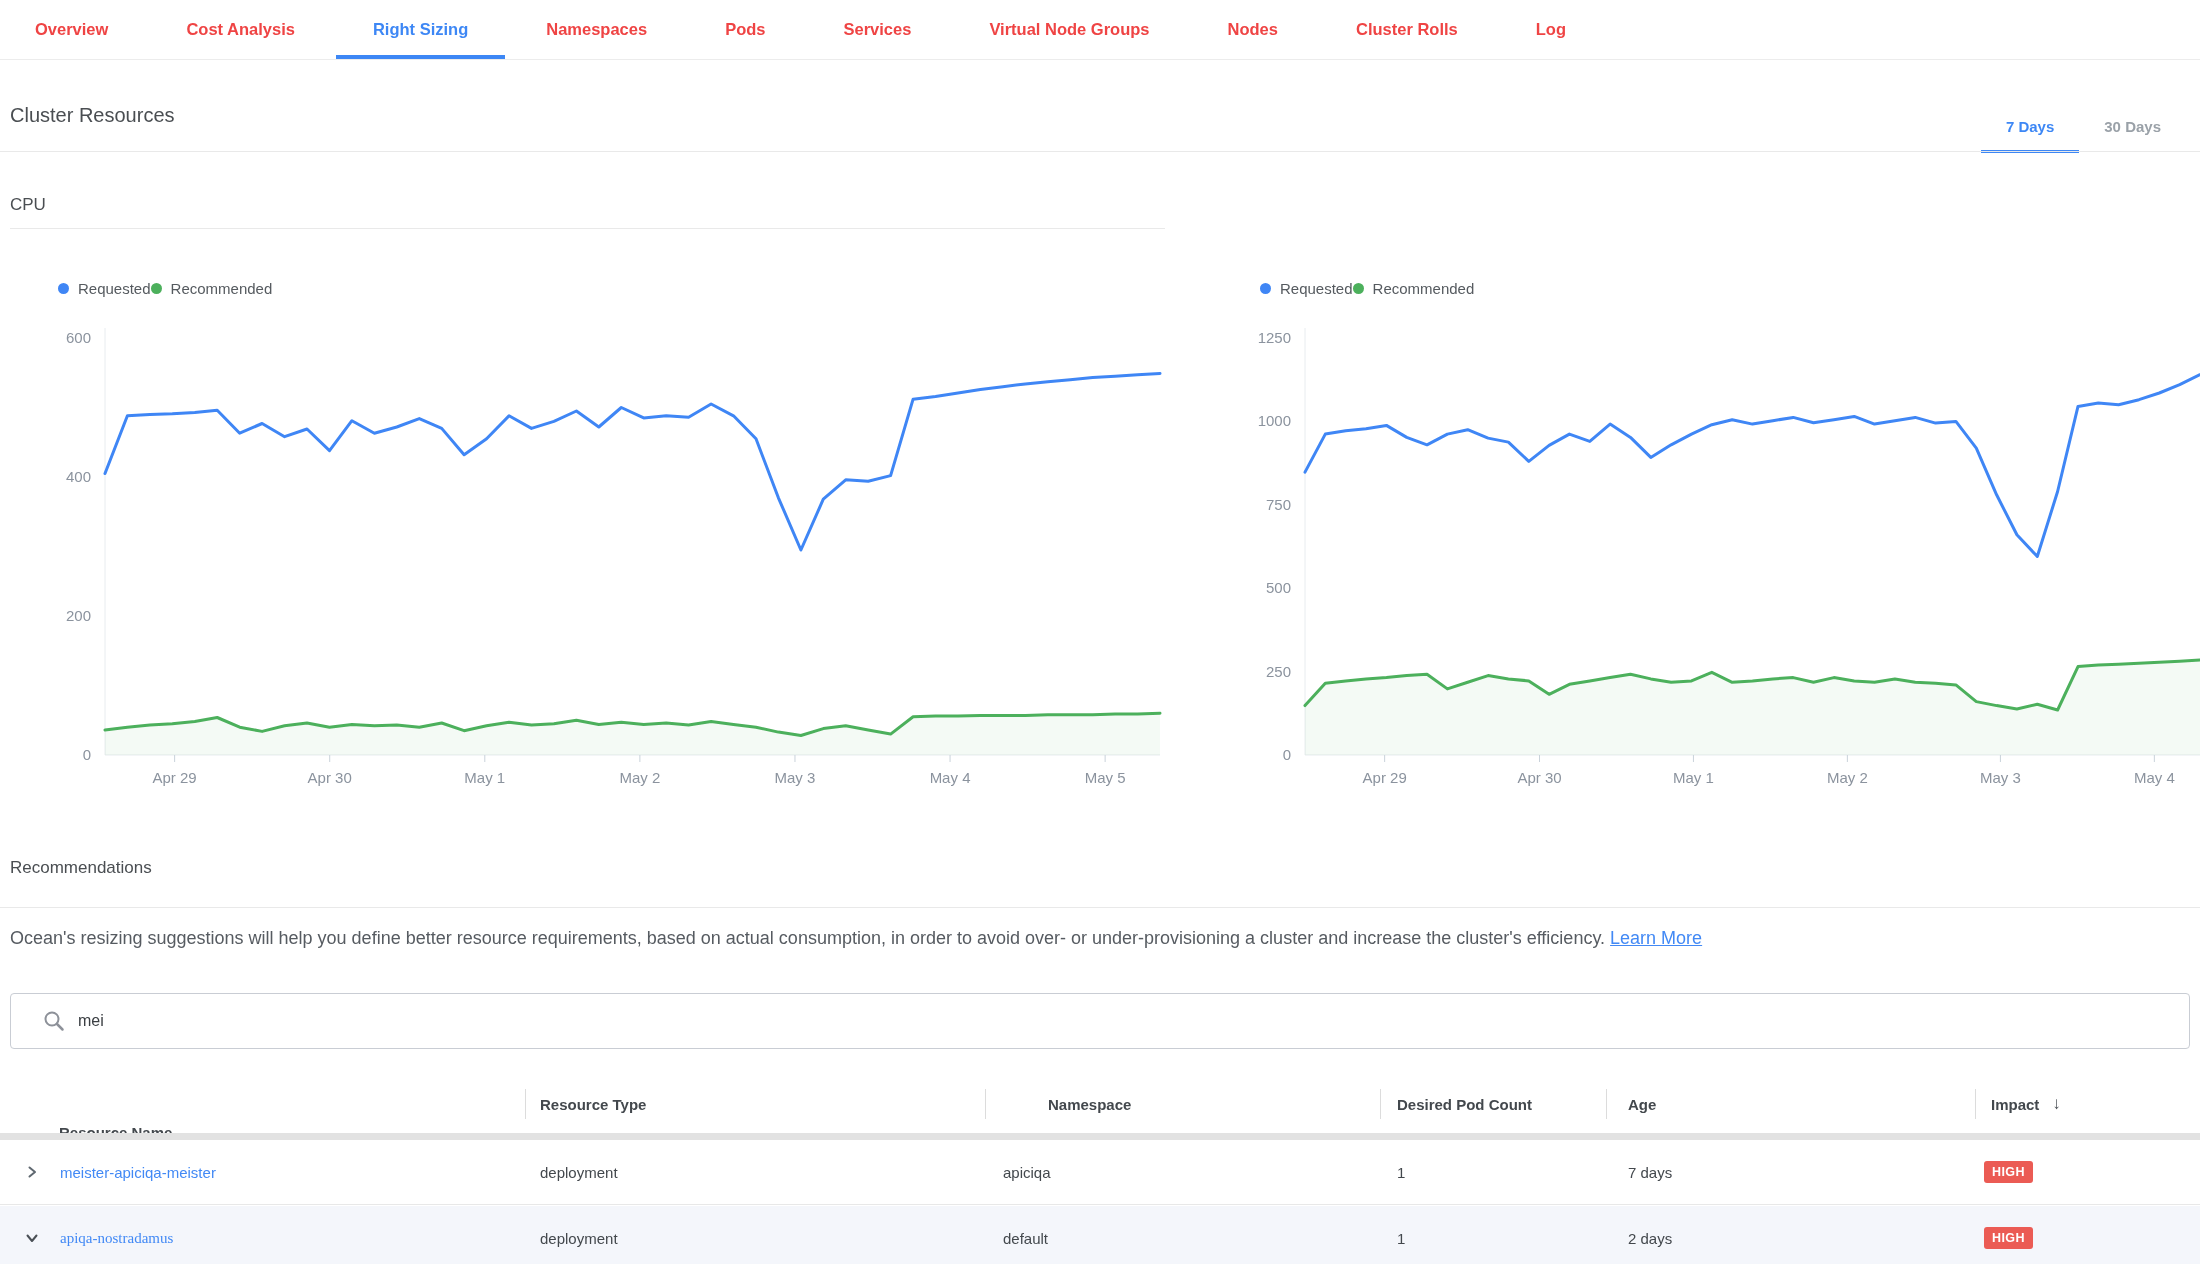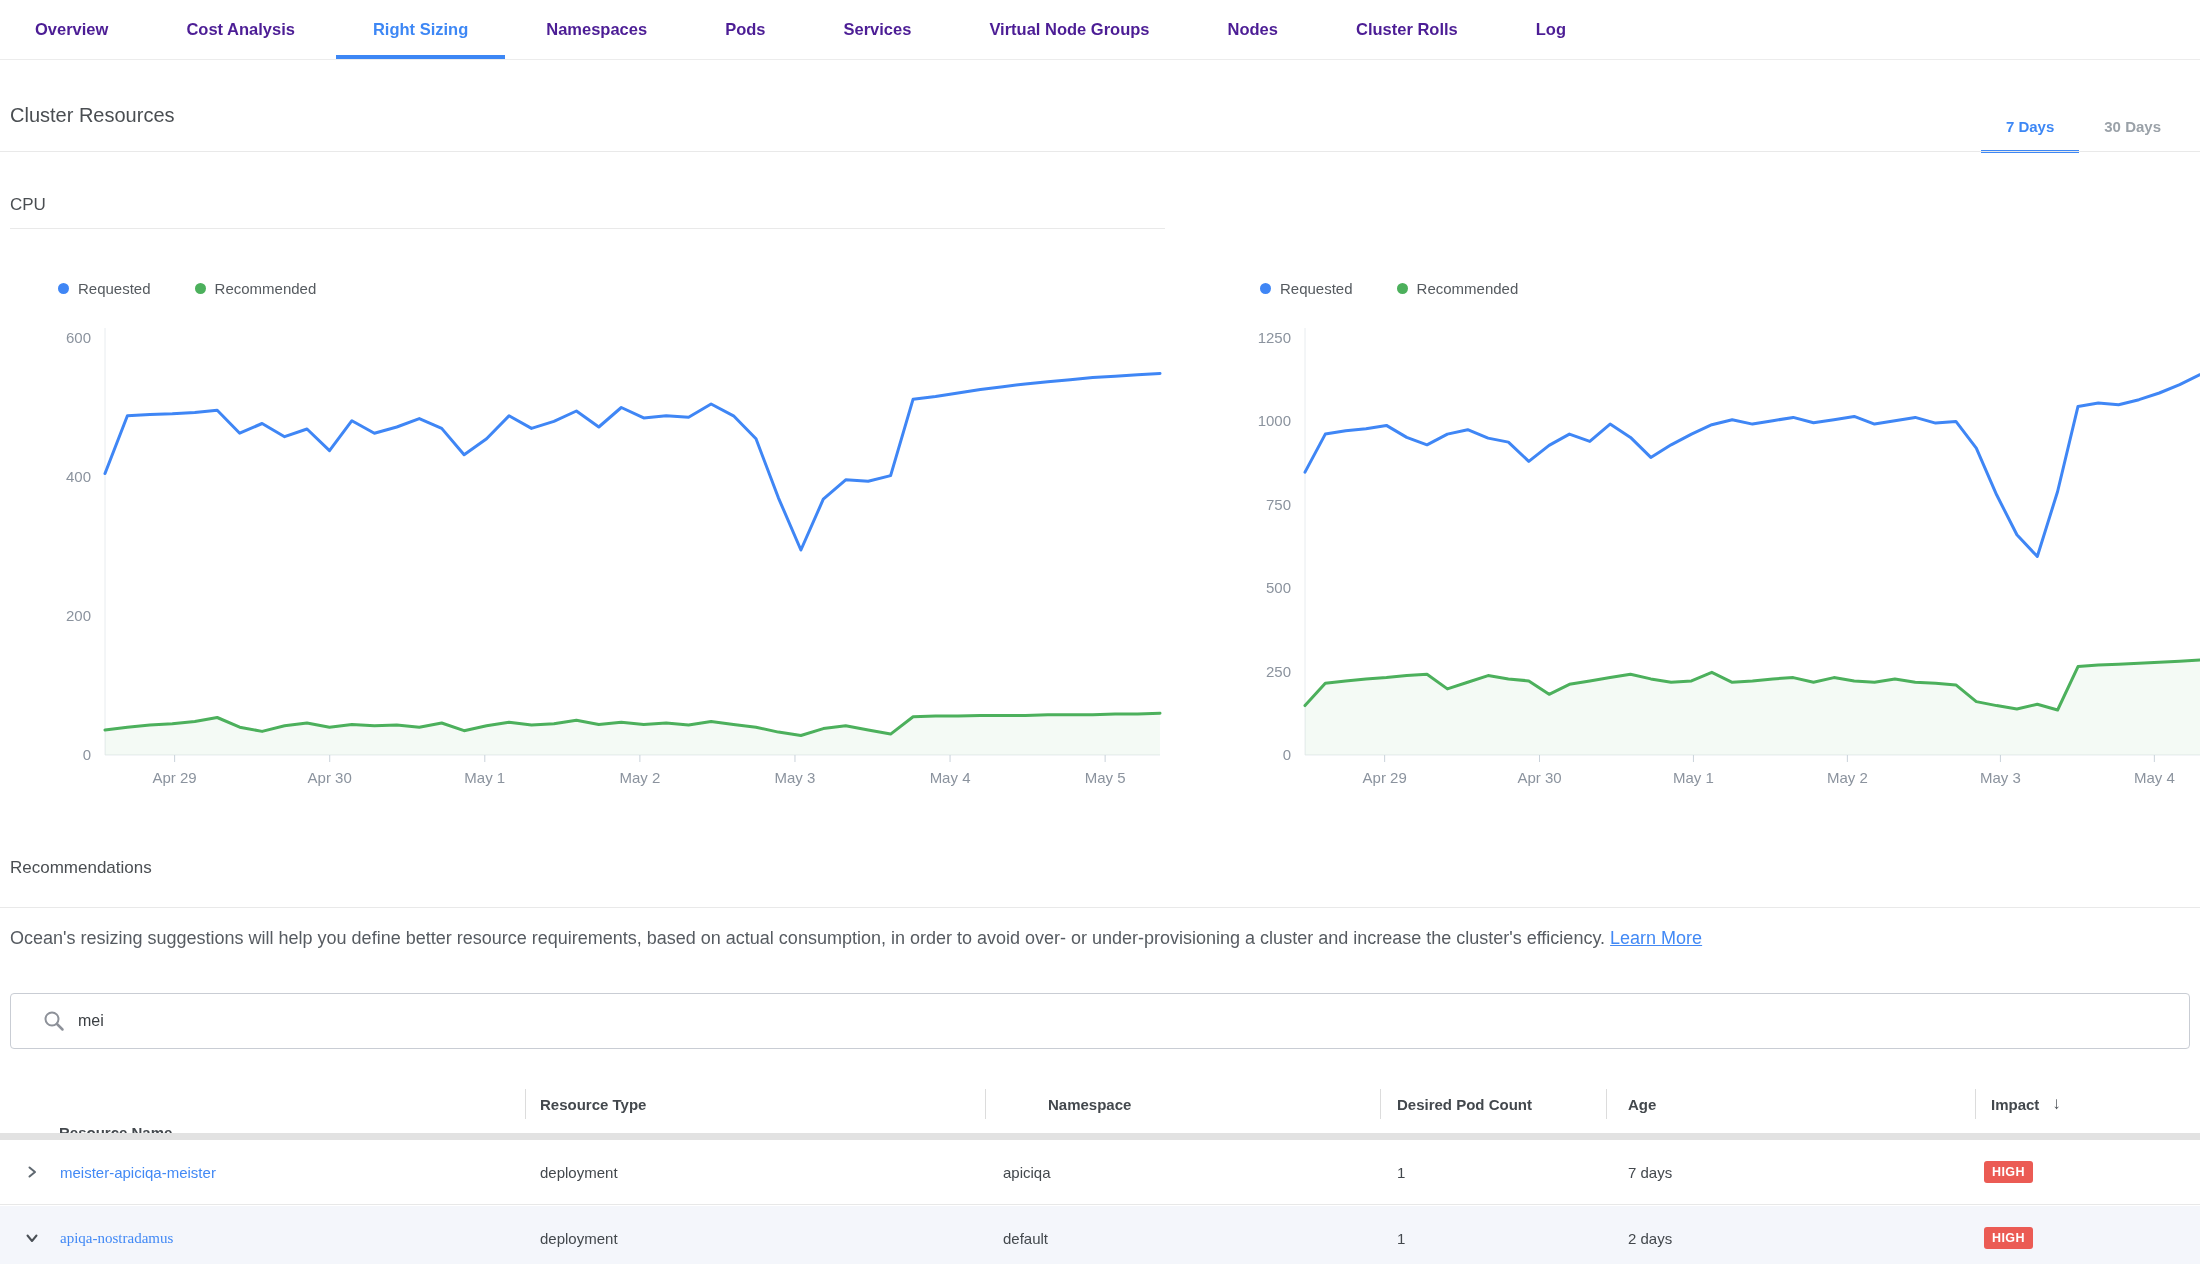--- a/index.html
+++ b/index.html
@@ -7,42 +7,42 @@
     --link:#4289F5;
     --badge:#EB5B54;
   }
   *{margin:0;padding:0;box-sizing:border-box}
   body{font-family:"Liberation Sans","DejaVu Sans",sans-serif;background:#fff}
   #page{position:relative;width:2200px;height:1264px;background:#fff;overflow:hidden}
 
   
   .topnav{position:absolute;left:0;top:0;width:100%;height:60px;border-bottom:1px solid #ececec;
           display:flex;align-items:center;padding-left:35px;gap:78px}
-  .tab{font-size:16.5px;font-weight:600;color:#4c1d95;height:100%;display:flex;align-items:center;
+  .tab{font-size:16.5px;font-weight:600;color:#ef4444;height:100%;display:flex;align-items:center;
        position:relative;cursor:pointer;white-space:nowrap}
   .tab.active{color:var(--accent)}
   .tab.active::after{content:'';position:absolute;left:-37px;right:-37px;bottom:0;height:4px;background:var(--accent)}
 
   
   .section-title{position:absolute;left:10px;font-size:20px;color:#4a4e52}
   #cluster-title{top:104px}
   .divider{position:absolute;left:0;width:100%;height:1px;background:#e9e9e9}
   #div1{top:151px}
   #range-tabs{position:absolute;right:14px;top:100px;height:52px;display:flex;align-items:center}
   .range-tab{font-size:15px;font-weight:700;color:#9aa1a8;padding:0 25px;height:100%;display:flex;
              align-items:center;position:relative;cursor:pointer;white-space:nowrap}
   .range-tab.active{color:var(--accent)}
   .range-tab.active::after{content:'';position:absolute;left:0;right:0;bottom:-1px;height:3px;background:var(--accent)}
 
   
   .chart-panel{position:absolute;top:195px;height:600px}
   #cpu-panel{left:10px;width:1155px}
   #mem-panel{left:1212px;width:988px}
   .chart-title{font-size:17px;color:#4a4e52;padding-bottom:13px;border-bottom:1px solid #e9e9e9}
-  .legend{position:absolute;left:48px;top:85px;display:flex;gap:44px;align-items:center}
+  .legend{position:absolute;left:48px;top:85px;display:flex;align-items:center}
   .legend-item{display:flex;align-items:center;gap:9px;font-size:15px;color:#555a5f;cursor:pointer}
   .legend-dot{width:11px;height:11px;border-radius:50%}
   svg.chart{position:absolute;left:0;top:125px;overflow:visible}
   .axis-label{font:15px "Liberation Sans","DejaVu Sans",sans-serif;fill:#8b939e}
 
   
   #rec-title{top:858px;font-size:17px}
   #div2{top:907px}
   #rec-desc{position:absolute;left:10px;top:928px;font-size:18px;color:#565b61}
   #rec-desc a{color:var(--link);text-decoration:underline;cursor:pointer}

